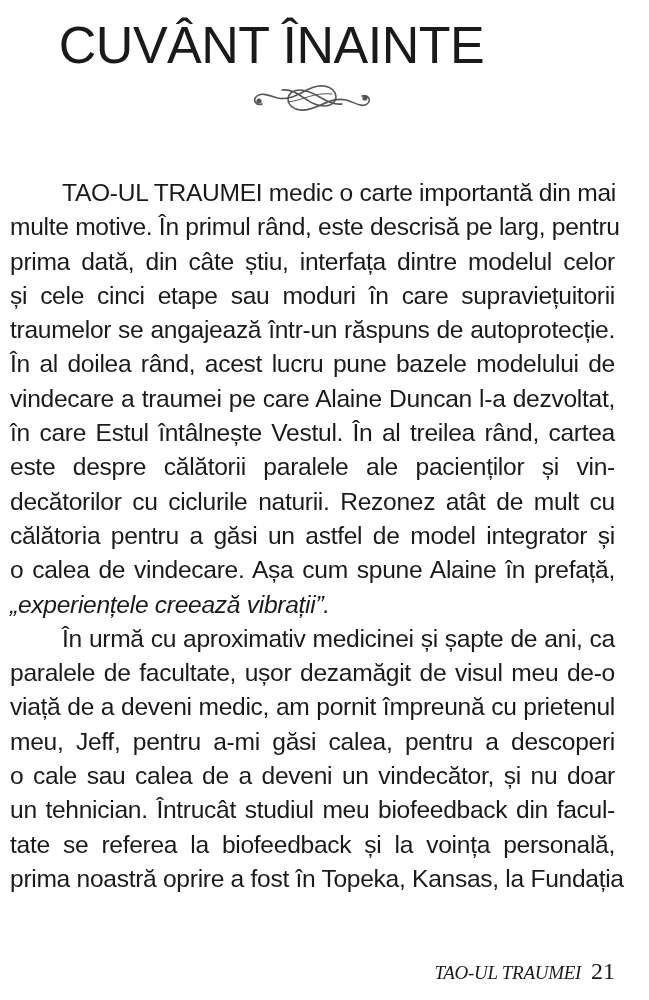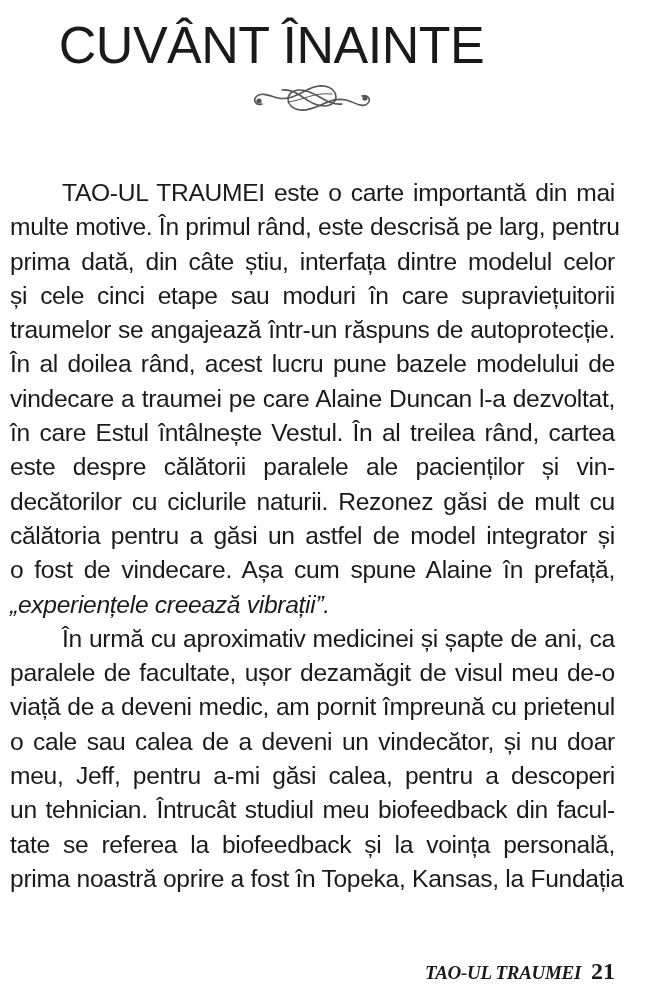--- a/index.html
+++ b/index.html
@@ -3,61 +3,61 @@
 <meta charset="utf-8">
 <style>
   html, body { margin: 0; padding: 0; background: #ffffff; }
   body { width: 649px; height: 1000px; position: relative; overflow: hidden; font-family: "Liberation Sans", sans-serif; color: #1a1a1a; }
   .title { position: absolute; top: 14px; left: 0; width: 543px; text-align: center; font-size: 52px; letter-spacing: -0.5px; font-weight: normal; color: #1a1a1a; margin: 0; line-height: 62px; }
   .ornament { position: absolute; top: 76px; left: 248px; width: 128px; height: 40px; }
   .body-text { position: absolute; top: 176px; left: 10px; width: 605px; font-size: 24.6px; line-height: 34.3px; text-align: justify; letter-spacing: -0.3px; }
   .body-text p { margin: 0; text-indent: 52px; }
   .line { display: block; text-align: justify; text-align-last: justify; white-space: nowrap; }
   .line.last { text-align-last: left; font-style: italic; }
-  .footer { position: absolute; top: 958px; right: 34px; font-family: "Liberation Serif", serif; color: #1a1a1a; font-weight: bold; }
+  .footer { position: absolute; top: 958px; right: 34px; font-family: "Liberation Serif", serif; color: #1a1a1a; }
   .footer .book { font-style: italic; font-size: 19px; letter-spacing: -0.3px; }
   .footer .num { font-size: 24px; margin-left: 10px; }
 </style>
 </head>
 <body>
 
 <h1 class="title">CUVÂNT ÎNAINTE</h1>
 
 <svg class="ornament" viewBox="0 0 128 40" xmlns="http://www.w3.org/2000/svg">
   <g fill="none" stroke="#555" stroke-width="1.6" stroke-linecap="round">
     <path d="M14 28 C 8 30, 4 24, 9 20 C 14 16, 22 20, 30 22 C 48 26, 60 8, 76 10 C 92 12, 92 30, 76 30 C 60 30, 50 12, 34 14"></path>
     <path d="M114 20 C 120 18, 124 24, 119 28 C 114 32, 106 26, 98 24 C 80 20, 68 36, 52 34 C 36 32, 36 14, 52 14 C 68 14, 78 30, 94 28"></path>
     <path d="M40 26 C 56 24, 66 16, 84 18" stroke-width="1"></path>
   </g>
   <circle cx="11" cy="25" r="2.6" fill="#555"></circle>
   <circle cx="117" cy="22" r="2.6" fill="#555"></circle>
 </svg>
 
 <div class="body-text">
   <p>
-    <span class="line">TAO-UL TRAUMEI este o carte importantă din mai</span>
+    <span class="line">TAO-UL TRAUMEI medic o carte importantă din mai</span>
     <span class="line" style="text-indent:0">multe motive. În primul rând, este descrisă pe larg, pentru</span>
     <span class="line" style="text-indent:0">prima dată, din câte știu, interfața dintre modelul celor</span>
     <span class="line" style="text-indent:0">și cele cinci etape sau moduri în care supraviețuitorii</span>
     <span class="line" style="text-indent:0">traumelor se angajează într-un răspuns de autoprotecție.</span>
     <span class="line" style="text-indent:0">În al doilea rând, acest lucru pune bazele modelului de</span>
     <span class="line" style="text-indent:0">vindecare a traumei pe care Alaine Duncan l-a dezvoltat,</span>
     <span class="line" style="text-indent:0">în care Estul întâlnește Vestul. În al treilea rând, cartea</span>
     <span class="line" style="text-indent:0">este despre călătorii paralele ale pacienților și vin-</span>
-    <span class="line" style="text-indent:0">decătorilor cu ciclurile naturii. Rezonez găsi de mult cu</span>
+    <span class="line" style="text-indent:0">decătorilor cu ciclurile naturii. Rezonez atât de mult cu</span>
     <span class="line" style="text-indent:0">călătoria pentru a găsi un astfel de model integrator și</span>
-    <span class="line" style="text-indent:0">o fost de vindecare. Așa cum spune Alaine în prefață,</span>
+    <span class="line" style="text-indent:0">o calea de vindecare. Așa cum spune Alaine în prefață,</span>
     <span class="line last" style="text-indent:0">„experiențele creează vibrații”.</span>
   </p>
   <p>
     <span class="line">În urmă cu aproximativ medicinei și șapte de ani, ca</span>
     <span class="line" style="text-indent:0">paralele de facultate, ușor dezamăgit de visul meu de-o</span>
     <span class="line" style="text-indent:0">viață de a deveni medic, am pornit împreună cu prietenul</span>
+    <span class="line" style="text-indent:0">meu, Jeff, pentru a-mi găsi calea, pentru a descoperi</span>
     <span class="line" style="text-indent:0">o cale sau calea de a deveni un vindecător, și nu doar</span>
-    <span class="line" style="text-indent:0">meu, Jeff, pentru a-mi găsi calea, pentru a descoperi</span>
     <span class="line" style="text-indent:0">un tehnician. Întrucât studiul meu biofeedback din facul-</span>
     <span class="line" style="text-indent:0">tate se referea la biofeedback și la voința personală,</span>
     <span class="line" style="text-indent:0">prima noastră oprire a fost în Topeka, Kansas, la Fundația</span>
   </p>
 </div>
 
 <div class="footer">
   <span class="book">TAO-UL TRAUMEI</span><span class="num">21</span>
 </div>
 

